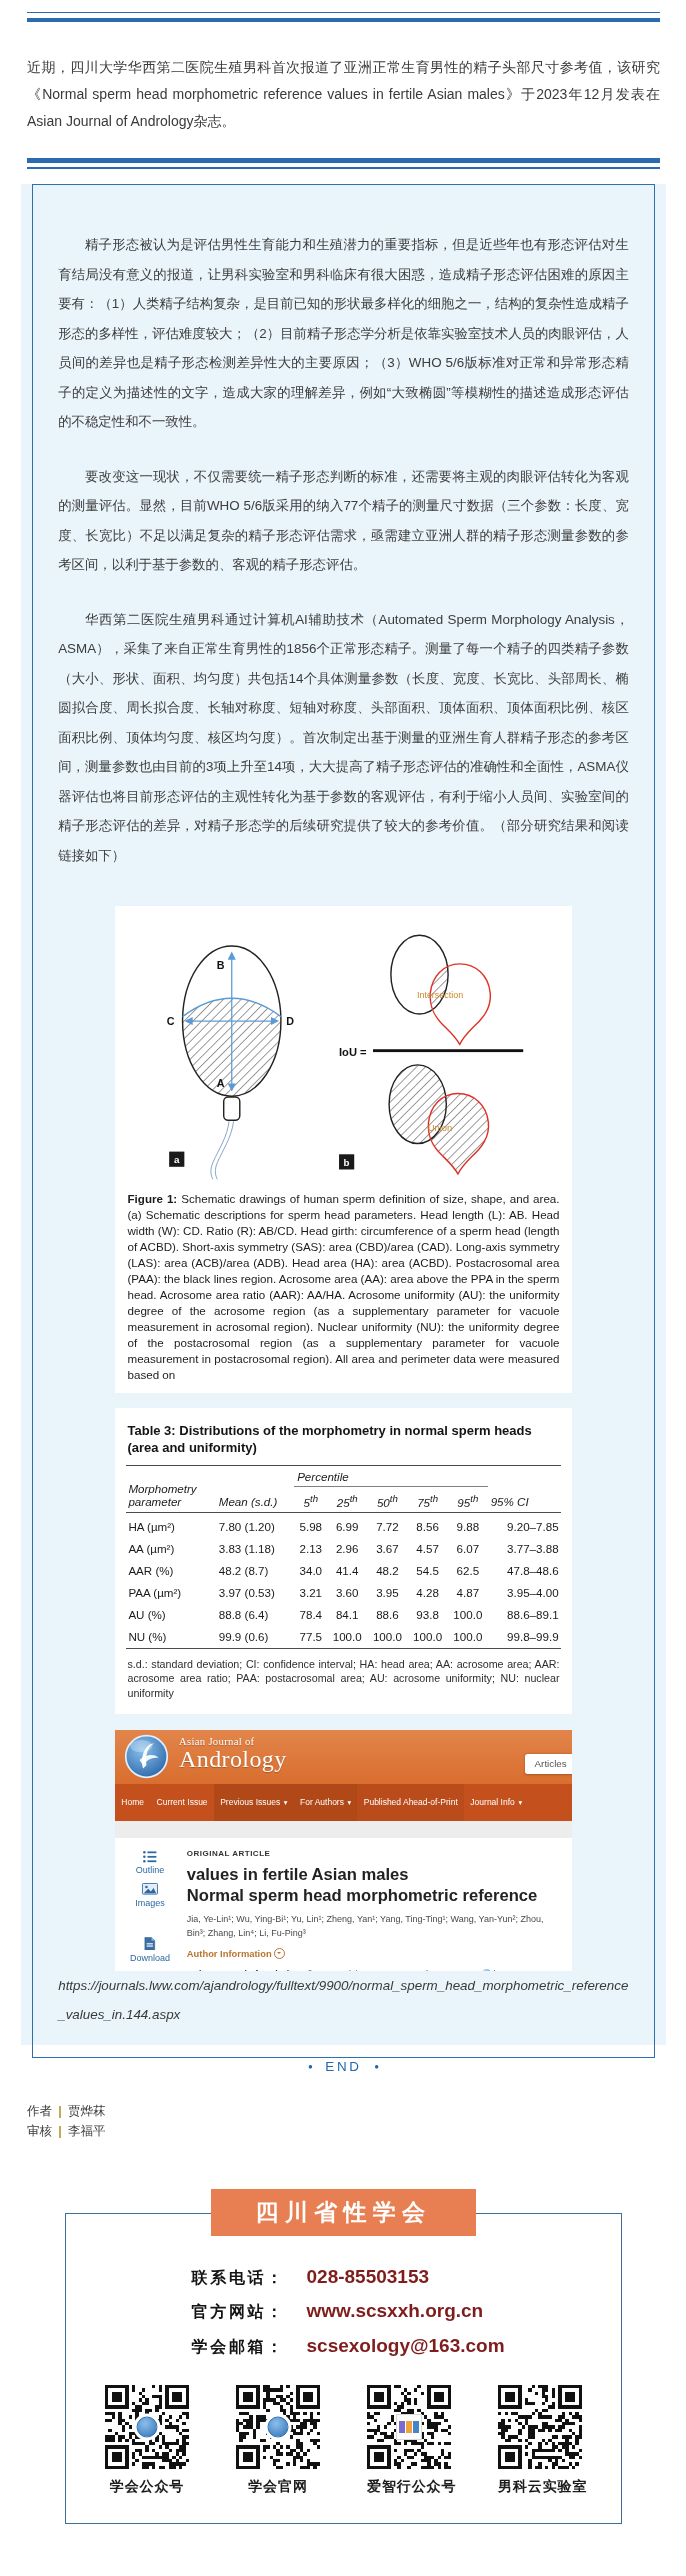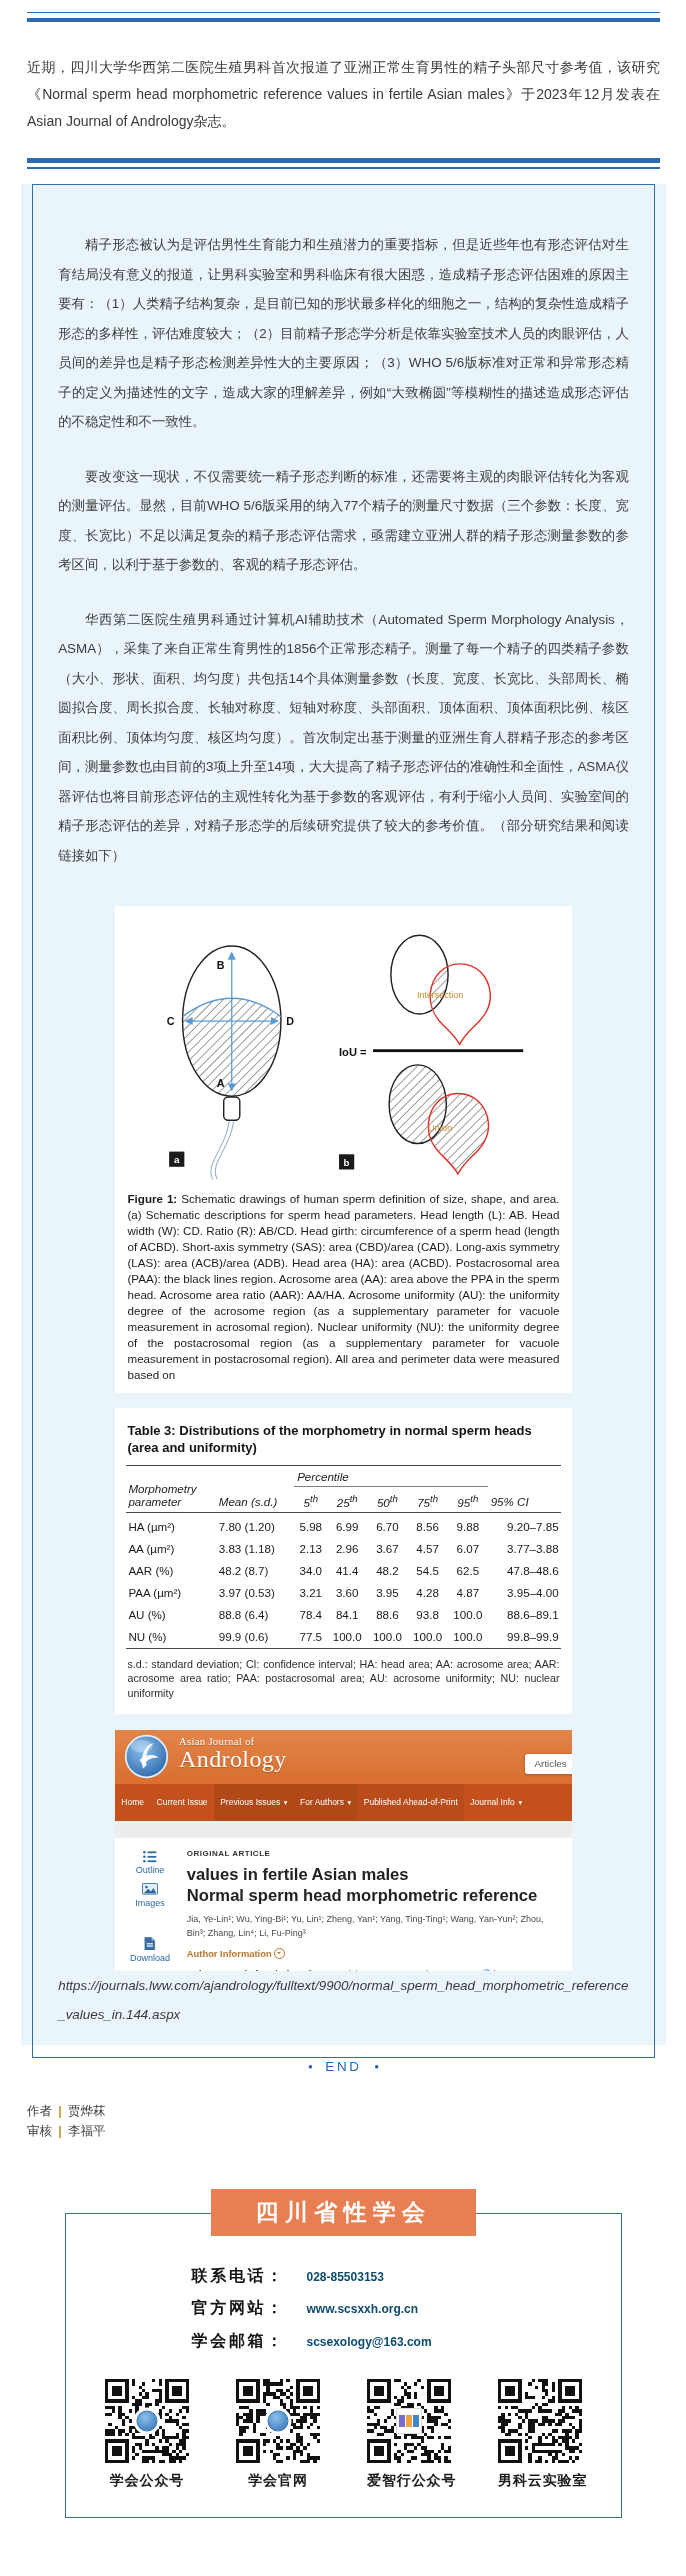--- a/index.html
+++ b/index.html
@@ -75,21 +75,21 @@
   
   .credits{margin:27px 27px 0;font-size:12.5px;line-height:20.6px;color:#3d3d3d}
   .pipe{color:#b8962e;margin:0 6.3px;font-weight:bold}
   
   .assoc{margin-top:47px;position:relative}
   .assoc-banner{width:265px;height:47px;margin:0 auto;background:#e87f52;color:#fff;display:flex;align-items:center;justify-content:center;font-family:"Liberation Serif",serif;font-weight:bold;font-size:23px;letter-spacing:6.3px;position:relative;z-index:2}
   .assoc-box{border:1.8px solid #3d6e99;margin:-23px 65px 0;padding:52px 18px 27px;position:relative;z-index:1}
   .contacts{width:304px;margin:0 auto;display:flex;flex-direction:column;gap:11.6px}
   .c-row{display:flex;align-items:baseline}
   .c-label{font-family:"Liberation Serif",serif;font-weight:bold;font-size:16px;letter-spacing:2.7px;color:#141414;width:115px;flex:none}
-  .c-value{font-size:12px;font-weight:bold;color:#0c4a6e}
+  .c-value{font-size:19px;font-weight:bold;color:#7f1d1d}
   .qr-row{display:flex;justify-content:center;gap:47px;margin-top:27px}
   .qr{width:84px}
   .qr-box{position:relative;width:84px;height:84px}
   .qr-box svg{width:84px;height:84px;display:block}
   .qr-logo{position:absolute;left:50%;top:50%;transform:translate(-50%,-50%)}
   .logo-badge{width:27px;height:27px;border-radius:50%;background:#fff;display:flex;align-items:center;justify-content:center}
   .logo-badge::after{content:"";display:block;width:19.7px;height:19.7px;border-radius:50%;background:radial-gradient(circle at 40% 32%,#8cc0ec,#2f6fb3);border:1.8px solid #2f6fb3}
   .logo-sq{width:24px;height:24px;background:#fff;border:0.9px solid #d9d9d9;display:flex;align-items:center;justify-content:center;gap:1.8px}
   .logo-sq i{display:block;width:5.4px;height:11.6px}
   .logo-sq i.b1{background:#7a6bd0}.logo-sq i.b2{background:#f0a23c}.logo-sq i.b3{background:#4586c6}
@@ -188,21 +188,21 @@
               <th><span>75</span><sup>th</sup></th>
               <th><span>95</span><sup>th</sup></th>
             </tr>
           </thead>
           <tbody class="t3b">
             <tr>
                 <td>HA (µm²)</td>
                 <td class="num">7.80 (1.20)</td>
                 <td class="pctc">5.98</td>
                 <td class="pctc">6.99</td>
-                <td class="pctc">6.70</td>
+                <td class="pctc">7.72</td>
                 <td class="pctc">8.56</td>
                 <td class="pctc">9.88</td>
                 <td class="ci">9.20–7.85</td>
               </tr>
             <tr>
                 <td>AA (µm²)</td>
                 <td class="num">3.83 (1.18)</td>
                 <td class="pctc">2.13</td>
                 <td class="pctc">2.96</td>
                 <td class="pctc">3.67</td>

